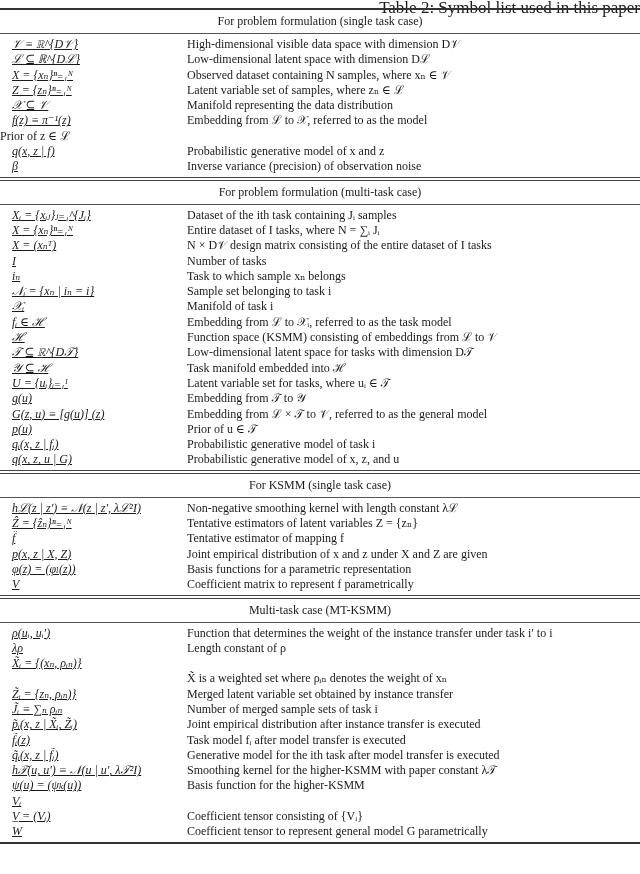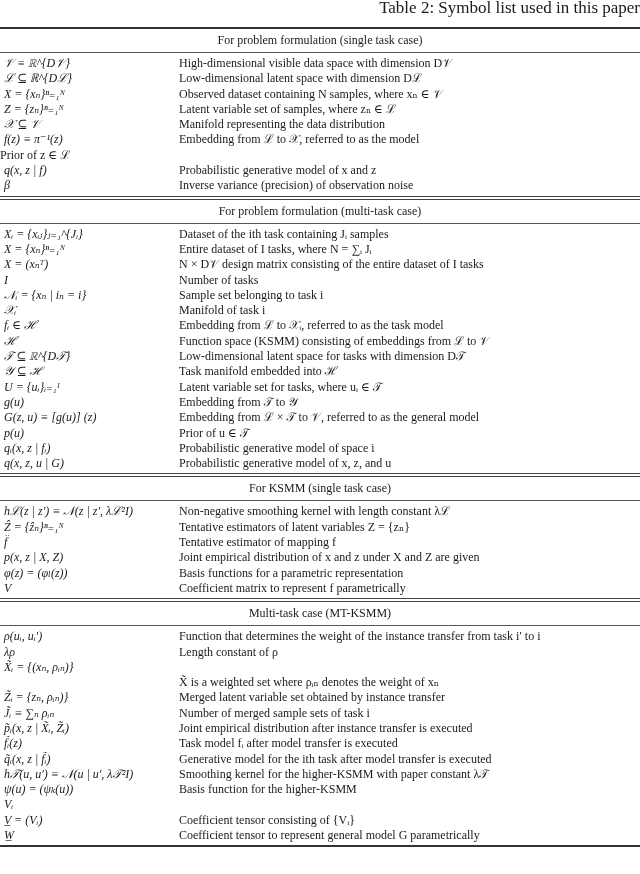--- a/index.html
+++ b/index.html
@@ -8,32 +8,32 @@
     font-family: "DejaVu Serif", "Liberation Serif", serif;
     color: #1a1a1a;
     position: relative;
   }
   .caption {
     position: absolute; top: 1px; left: 0; width: 640px;
     text-align: right; font-size: 17px; line-height: 14px;
     font-family: "Liberation Serif", "DejaVu Serif", serif;
     border-radius: 7px;
   }
-  .table { position: absolute; top: 27px; left: 0; width: 640px; border-radius: 20px; }
+  .table { position: absolute; top: 8px; left: 0; width: 640px; border-radius: 20px; }
   .rule-thick { height: 2px; background: #333; }
   .rule-thin { height: 1px; background: #555; }
   .rule-double { height: 4px; border-top: 1px solid #444; border-bottom: 1.2px solid #444; box-sizing: border-box; }
   .section-head {
     text-align: center; font-size: 12px; line-height: 14px;
     padding: 4px 0 5px 0;
     font-family: "Liberation Serif", "DejaVu Serif", serif;
   }
   .row { display: flex; font-size: 12px; line-height: 15.3px;
     font-family: "Liberation Serif", "DejaVu Serif", serif; }
-  .sym { width: 175px; padding-left: 4px; font-style: italic; white-space: nowrap; overflow: hidden; }
+  .sym { width: 175px; padding-left: 12px; font-style: italic; white-space: nowrap; overflow: hidden; text-decoration: underline; }
   .desc { flex: 1; white-space: nowrap; overflow: hidden; }
   .rows { padding: 3px 0 2px 0; }
 </style>
 </head>
 <body>
 
 <div class="caption">Table 2: Symbol list used in this paper</div>
 
 <div class="table">
   <div class="rule-thick"></div>
@@ -95,20 +95,24 @@
         </div>
         <div class="row">
           <div class="sym">X = (xₙᵀ)</div>
           <div class="desc">N × D𝒱 design matrix consisting of the entire dataset of I tasks</div>
         </div>
         <div class="row">
           <div class="sym">I</div>
           <div class="desc">Number of tasks</div>
         </div>
         <div class="row">
+          <div class="sym">iₙ</div>
+          <div class="desc">Task to which sample xₙ belongs</div>
+        </div>
+        <div class="row">
           <div class="sym">𝒩ᵢ = {xₙ | iₙ = i}</div>
           <div class="desc">Sample set belonging to task i</div>
         </div>
         <div class="row">
           <div class="sym">𝒳ᵢ</div>
           <div class="desc">Manifold of task i</div>
         </div>
         <div class="row">
           <div class="sym">fᵢ ∈ ℋ</div>
           <div class="desc">Embedding from ℒ to 𝒳ᵢ, referred to as the task model</div>
@@ -136,21 +140,21 @@
         <div class="row">
           <div class="sym">G(z, u) ≡ [g(u)] (z)</div>
           <div class="desc">Embedding from ℒ × 𝒯 to 𝒱, referred to as the general model</div>
         </div>
         <div class="row">
           <div class="sym">p(u)</div>
           <div class="desc">Prior of u ∈ 𝒯</div>
         </div>
         <div class="row">
           <div class="sym">qᵢ(x, z | fᵢ)</div>
-          <div class="desc">Probabilistic generative model of space i</div>
+          <div class="desc">Probabilistic generative model of task i</div>
         </div>
         <div class="row">
           <div class="sym">q(x, z, u | G)</div>
           <div class="desc">Probabilistic generative model of x, z, and u</div>
         </div>
       </div>
   </div>
   <div class="rule-double"></div>
 
   <div class="section">
@@ -184,21 +188,21 @@
       </div>
   </div>
   <div class="rule-double"></div>
 
   <div class="section">
     <div class="section-head">Multi-task case (MT-KSMM)</div>
     <div class="rule-thin"></div>
     <div class="rows">
         <div class="row">
           <div class="sym">ρ(uᵢ, uᵢ′)</div>
-          <div class="desc">Function that determines the weight of the instance transfer from task i′ to i</div>
+          <div class="desc">Function that determines the weight of the instance transfer under task i′ to i</div>
         </div>
         <div class="row">
           <div class="sym">λρ</div>
           <div class="desc">Length constant of ρ</div>
         </div>
         <div class="row">
           <div class="sym">X̃ᵢ = {(xₙ, ρᵢₙ)}</div>
         </div>
         <div class="row">
           <div class="sym"></div>

